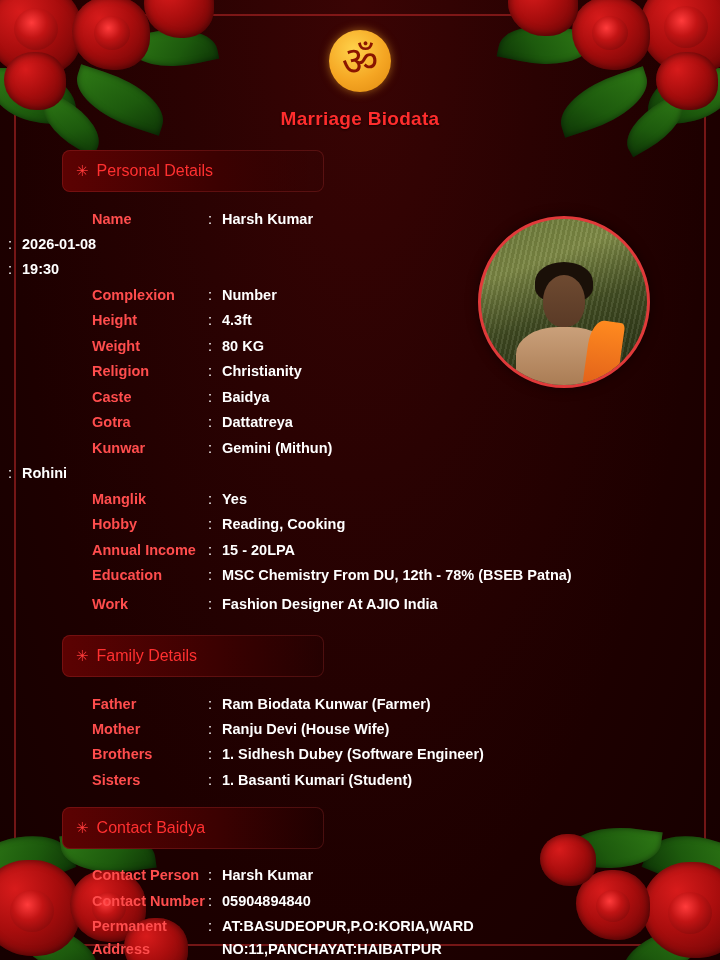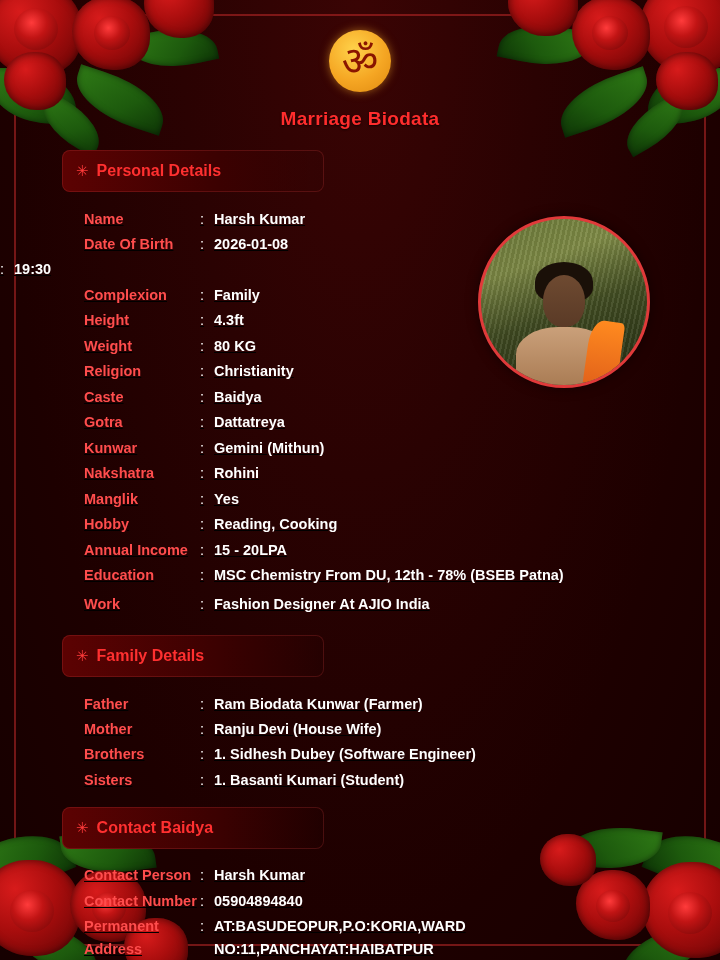--- a/index.html
+++ b/index.html
@@ -51,24 +51,24 @@
 
   
   .section-head{
     position:relative;margin:0 0 0 62px;width:262px;height:42px;
     border-radius:8px;
     background:linear-gradient(90deg,#5c0202 0%, #3b0101 60%, rgba(40,1,1,0) 100%);
     display:flex;align-items:center;
     box-shadow:inset 0 0 0 1px rgba(200,60,60,.25);
   }
   .section-head .star{color:#ff3b3b;font-size:15px;margin:0 8px 0 14px;}
-  .section-head .stxt{color:#ff3030;font-size:16px;font-weight:bold;}
-
-  
-  .rows{margin:14px 0 0 0;text-decoration:underline;}
+  .section-head .stxt{color:#ff3030;font-size:16px;font-weight:normal;}
+
+  
+  .rows{margin:14px 0 0 8px;}
   .row{display:flex;align-items:flex-start;padding:1.5px 0;}
   .lbl{
     width:200px;padding-left:84px;box-sizing:border-box;
     color:#ff4d4d;font-size:14.5px;font-weight:bold;line-height:1.55;
   }
   .col{width:14px;color:#ffffff;font-size:14.5px;line-height:1.55;}
   .val{
     color:#ffffff;font-size:14.5px;font-weight:bold;line-height:1.55;
     max-width:370px;
   }
@@ -177,32 +177,31 @@
       <div class="dupatta"></div>
     </div>
 
     <div class="rows">
       <div class="row">
         <div class="lbl">Name</div>
         <div class="col">:</div>
         <div class="val">Harsh Kumar</div>
       </div>
       <div class="row">
-        <div class="lbl">Date Of Birth</div>
         <div class="col">:</div>
         <div class="val">2026-01-08</div>
       </div>
       <div class="row">
         <div class="col">:</div>
         <div class="val">19:30</div>
       </div>
       <div class="row">
         <div class="lbl">Complexion</div>
         <div class="col">:</div>
-        <div class="val">Family</div>
+        <div class="val">Number</div>
       </div>
       <div class="row">
         <div class="lbl">Height</div>
         <div class="col">:</div>
         <div class="val">4.3ft</div>
       </div>
       <div class="row">
         <div class="lbl">Weight</div>
         <div class="col">:</div>
         <div class="val">80 KG</div>
@@ -221,21 +220,20 @@
         <div class="lbl">Gotra</div>
         <div class="col">:</div>
         <div class="val">Dattatreya</div>
       </div>
       <div class="row">
         <div class="lbl">Kunwar</div>
         <div class="col">:</div>
         <div class="val">Gemini (Mithun)</div>
       </div>
       <div class="row">
-        <div class="lbl">Nakshatra</div>
         <div class="col">:</div>
         <div class="val">Rohini</div>
       </div>
       <div class="row">
         <div class="lbl">Manglik</div>
         <div class="col">:</div>
         <div class="val">Yes</div>
       </div>
       <div class="row">
         <div class="lbl">Hobby</div>

